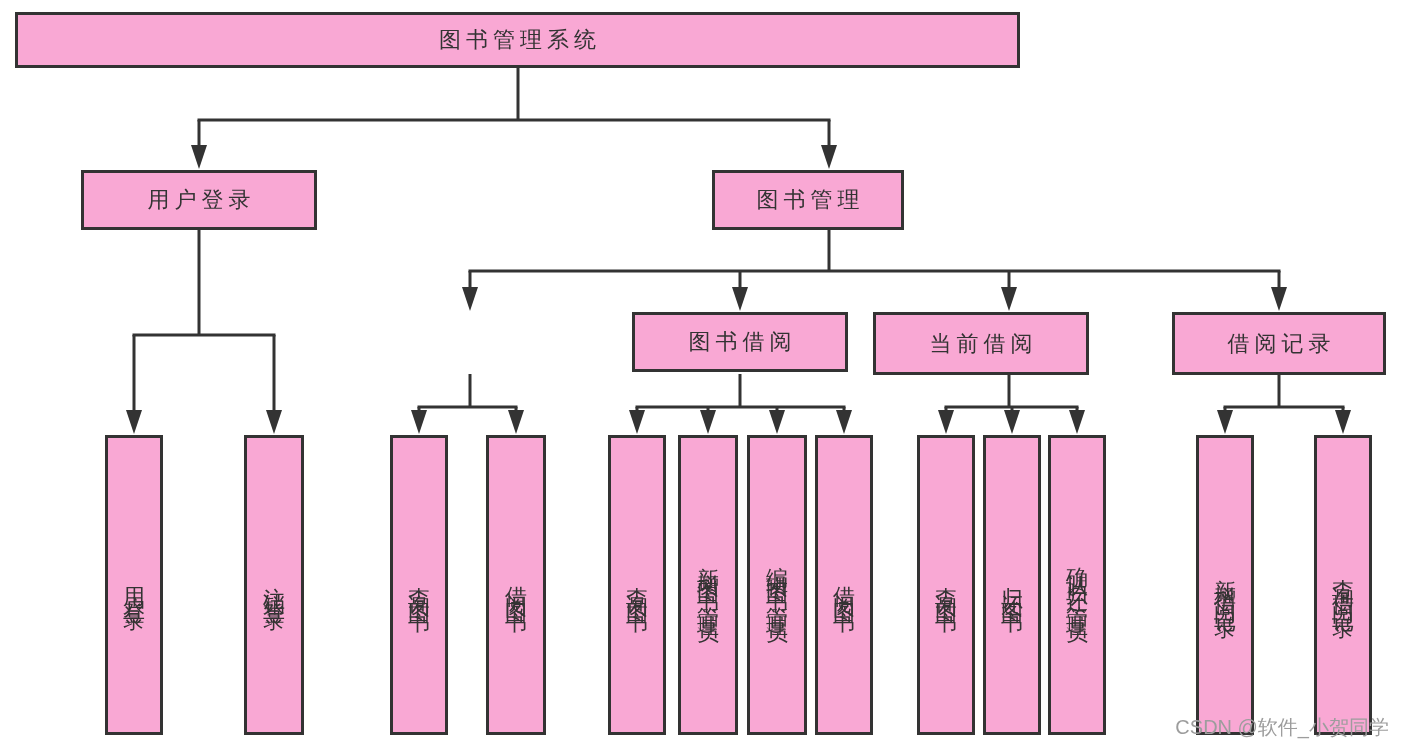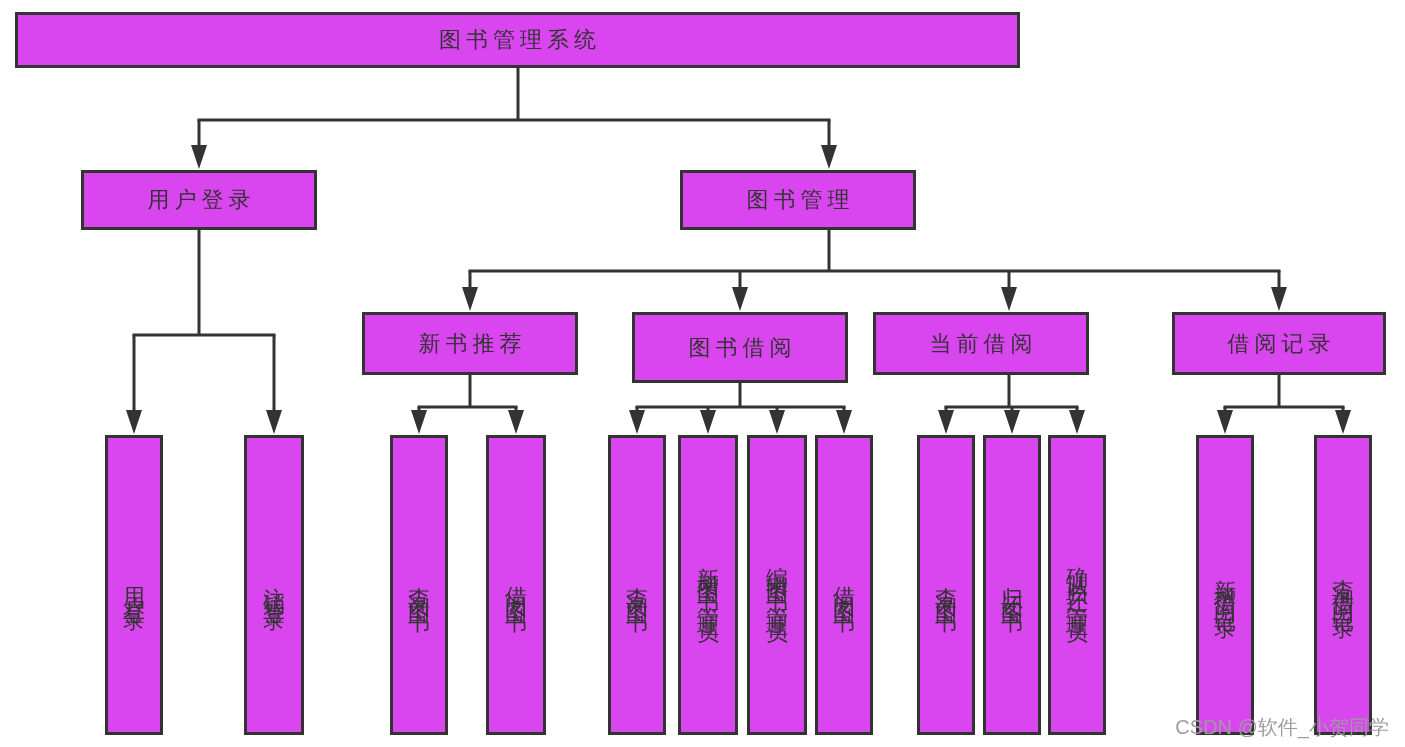--- a/index.html
+++ b/index.html
@@ -11,21 +11,21 @@
   html,body { margin:0; padding:0; background:var(--bg); }
   #stage {
     position:relative; width:1405px; height:747px; background:var(--bg);
     font-family:"Liberation Sans","DejaVu Sans",sans-serif; overflow:hidden;
   }
   #connectors { position:absolute; left:0; top:0; width:1405px; height:747px; }
   .cl { stroke:var(--line); stroke-width:3; fill:none; }
   .ca { fill:var(--line); stroke:none; }
   .node {
     position:absolute; box-sizing:border-box; border:3px solid var(--line);
-    background:#d946ef; display:flex; align-items:center; justify-content:center;
+    background:#f9a8d4; display:flex; align-items:center; justify-content:center;
   }
   .htext { font-size:22px; letter-spacing:5px; color:var(--text); white-space:nowrap; padding-left:5px; }
   .vtext {
     writing-mode:vertical-rl; text-orientation:mixed;
     font-size:22px; letter-spacing:8px; color:var(--text); line-height:1;
   }
   .watermark {
     position:absolute; right:16px; bottom:6px; font-size:20px;
     color:var(--watermark); white-space:nowrap; z-index:5;
   }
@@ -97,28 +97,25 @@
     <polygon class="ca" points="1335,410 1351,410 1343,434"></polygon>
   </svg>
 
   <div class="node" style="left:15px;top:12px;width:1005px;height:56px;">
     <span class="htext">图书管理系统</span>
   </div>
 
   <div class="node" style="left:81px;top:170px;width:236px;height:60px;">
     <span class="htext">用户登录</span>
   </div>
-  <div class="node" style="left:680px;top:170px;width:236px;height:60px;">
+  <div class="node" style="left:712px;top:170px;width:192px;height:60px;">
     <span class="htext">图书管理</span>
   </div>
 
-  <div class="node" style="left:362px;top:312px;width:216px;height:63px;">
-    <span class="htext">新书推荐</span>
-  </div>
-  <div class="node" style="left:632px;top:312px;width:216px;height:71px;">
+  <div class="node" style="left:632px;top:312px;width:216px;height:60px;">
     <span class="htext">图书借阅</span>
   </div>
   <div class="node" style="left:873px;top:312px;width:216px;height:63px;">
     <span class="htext">当前借阅</span>
   </div>
   <div class="node" style="left:1172px;top:312px;width:214px;height:63px;">
     <span class="htext">借阅记录</span>
   </div>
 
   <div class="node" style="left:105px;top:435px;width:58px;height:300px;">

